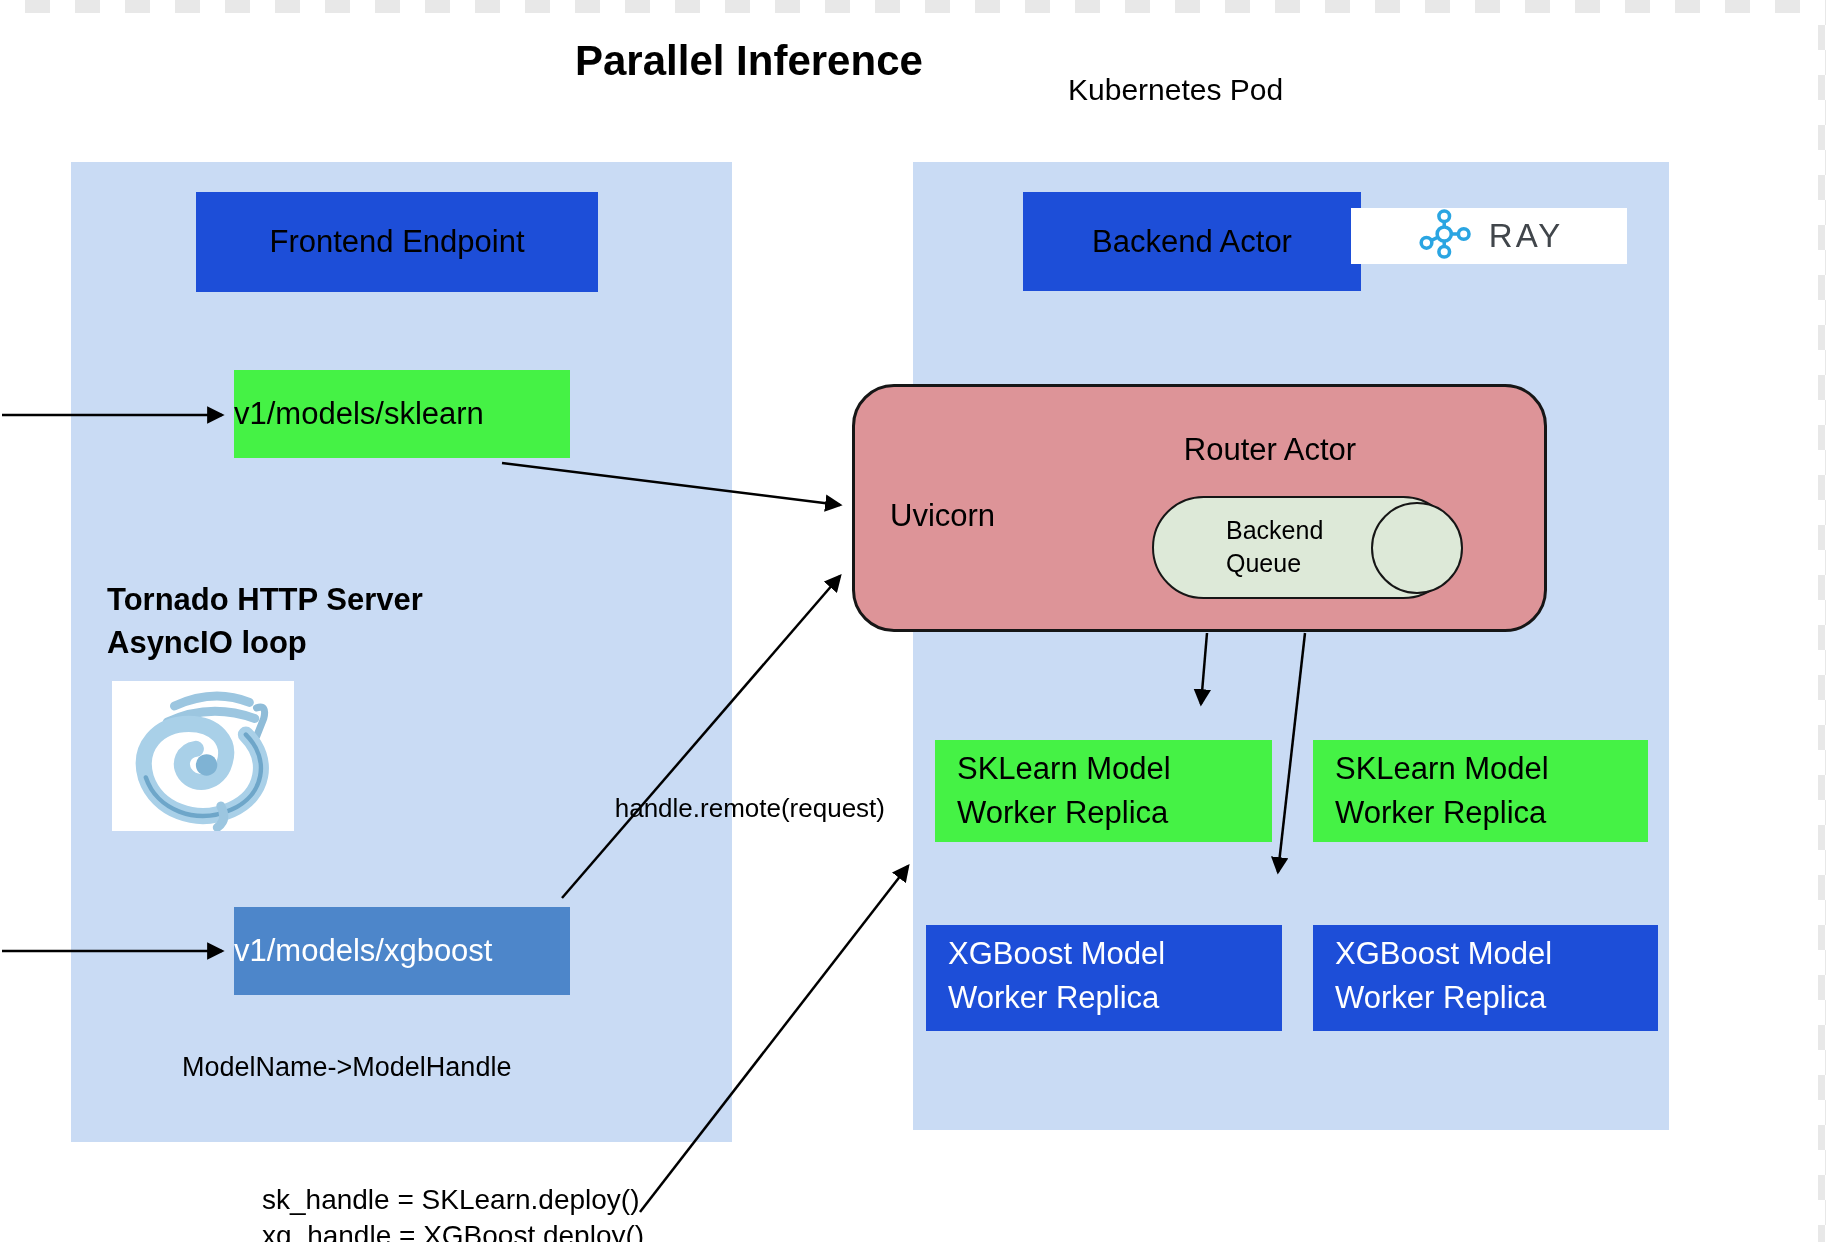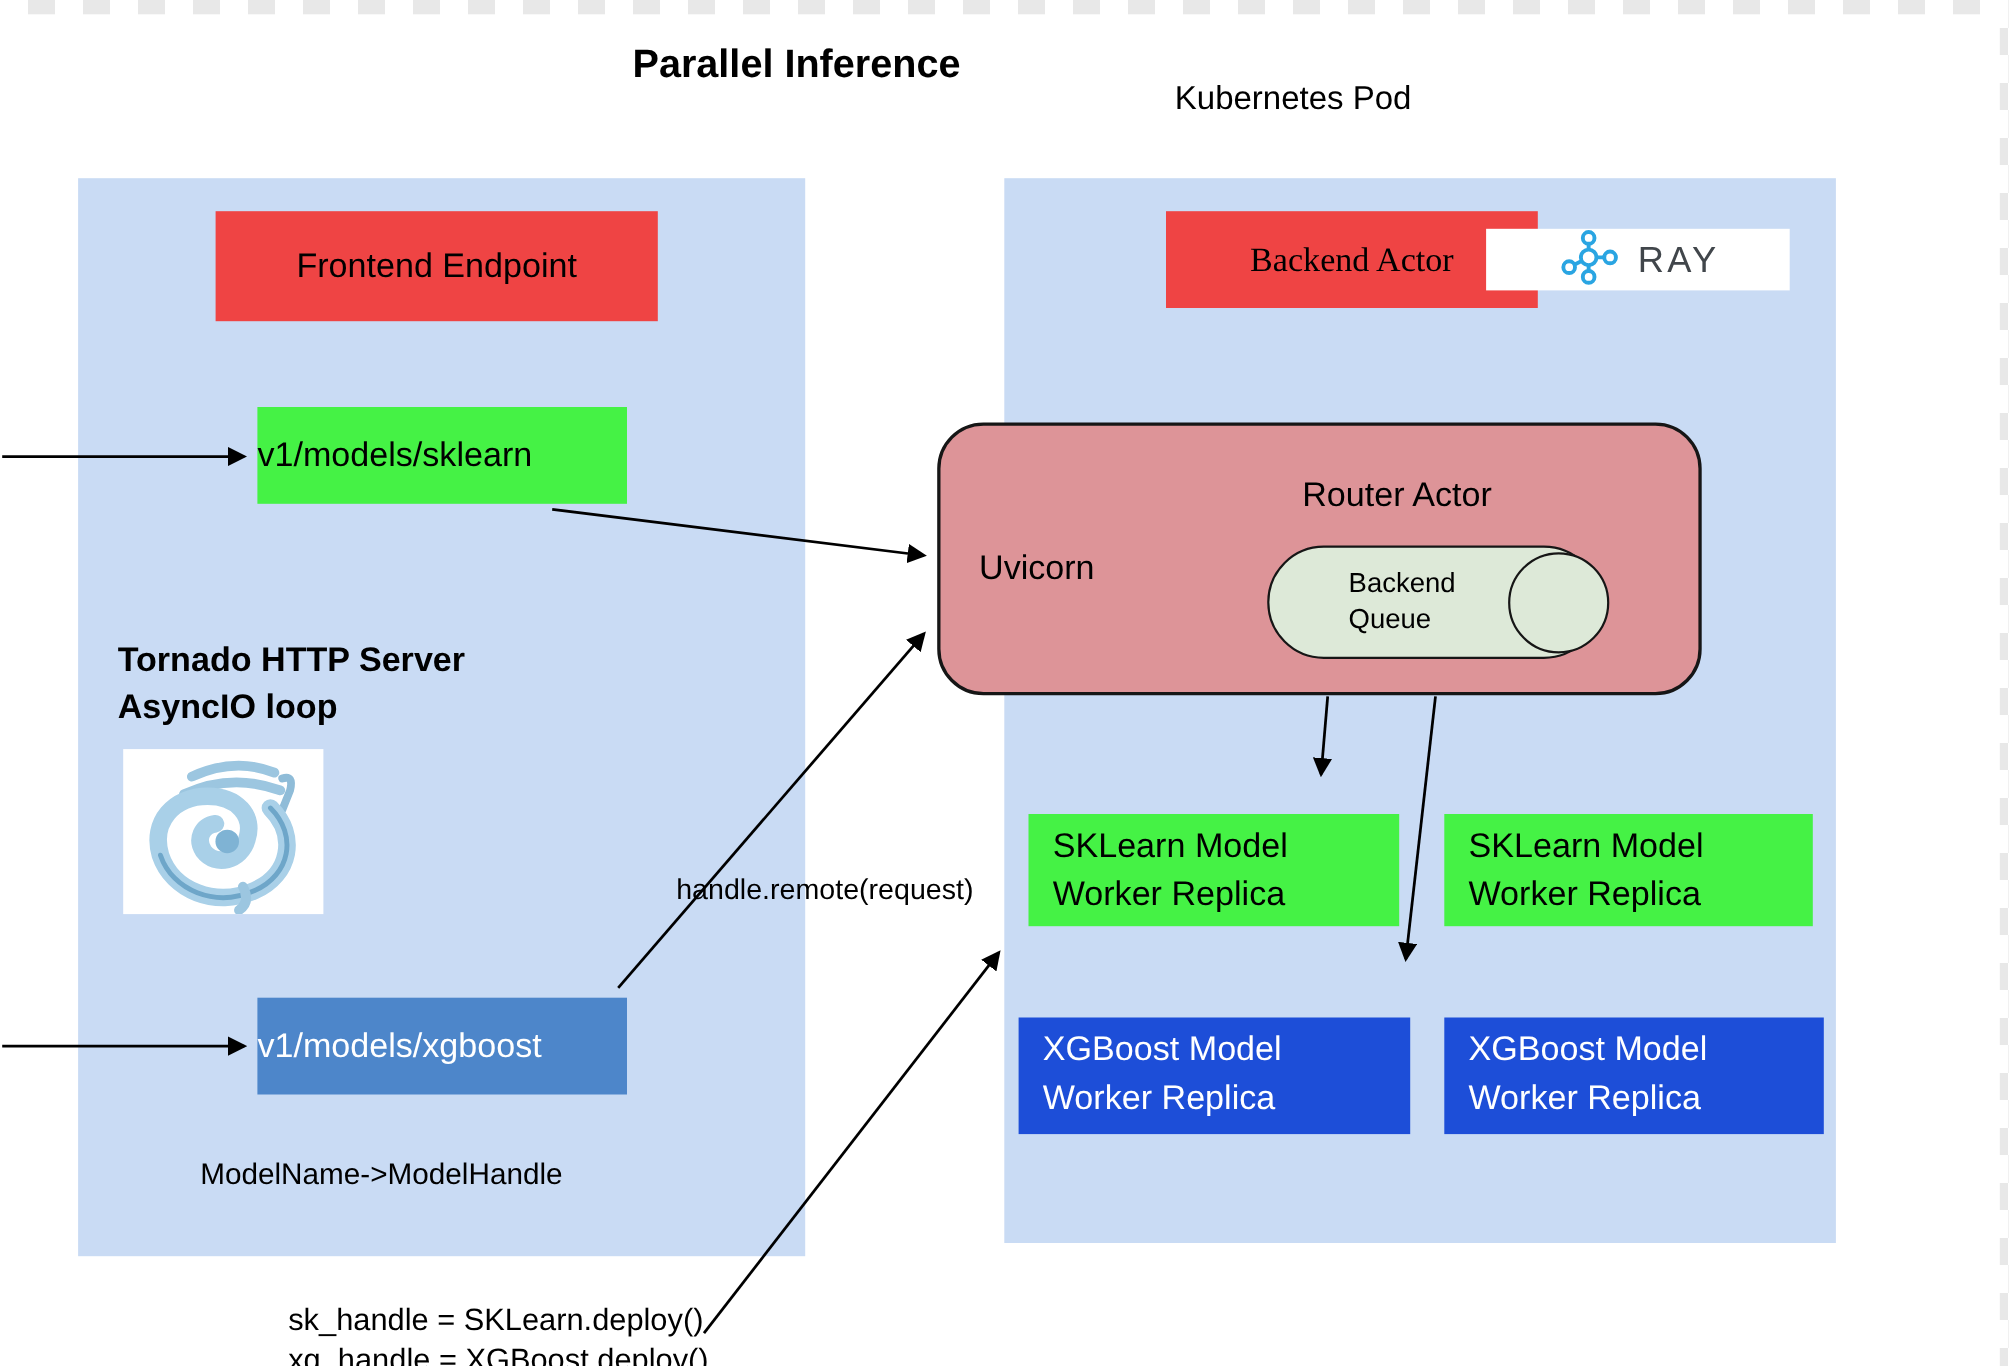--- a/index.html
+++ b/index.html
@@ -7,23 +7,23 @@
     width:1826px;height:1242px;position:relative;overflow:hidden;
     font-family:"Liberation Sans", sans-serif;color:#000;
     background-color:#fff;
     background-image:conic-gradient(#e8e8e8 90deg,#ffffff 90deg 180deg,#e8e8e8 180deg 270deg,#ffffff 270deg);
     background-size:50px 50px;
   }
   .canvas{position:absolute;left:0;top:13px;right:8px;bottom:0;background:#fff;z-index:0;}
   .abs{position:absolute;}
   .panel{background:#c9dbf4;z-index:1;}
   .label{z-index:4;white-space:nowrap;}
-  .title{font-weight:bold;font-size:36px;}
+  .title{font-weight:bold;font-size:42px;}
   .h1{font-size:30px;}
-  .cream-box{background:#ef4444;z-index:3;display:flex;align-items:center;justify-content:center;font-size:31px;}
+  .cream-box{background:#1d4ed8;z-index:3;display:flex;align-items:center;justify-content:center;font-size:31px;}
   .green-box{background:#45f245;z-index:3;}
   .blue-box{background:#4d86ca;color:#fff;z-index:3;}
   .blue-box.dark{background:#1d4ed8;}
   .route{display:flex;align-items:center;font-size:31px;box-sizing:border-box;}
   .worker{font-size:31px;line-height:44px;padding:7px 17px 0 22px;box-sizing:border-box;margin-top:23px;}
   .router{background:#dd9498;border:3px solid #161616;border-radius:42px;z-index:2;box-sizing:border-box;}
   .pill{background:#dde9d8;border:2.5px solid #161616;border-radius:54px;z-index:3;box-sizing:border-box;}
   .pill-circle{background:#dde9d8;border:2.5px solid #161616;border-radius:50%;z-index:3;box-sizing:border-box;}
   .queue-text{font-size:25px;line-height:33px;z-index:4;}
   .white-box{background:#fff;z-index:3;}
@@ -64,21 +64,21 @@
       <circle cx="52" cy="47" r="6" fill="#7fb3d4" stroke="none"></circle>
       <path d="M60,70 q4,8 -2,12" stroke="#9cc6e0" stroke-width="5"></path>
     </g>
   </svg>
 </div>
 
 <div class="abs blue-box route" style="left:234px;top:907px;width:336px;height:88px;">v1/models/xgboost</div>
 
 <div class="abs label" style="left:182px;top:1052px;font-size:27px;">ModelName-&gt;ModelHandle</div>
 
-<div class="abs cream-box" style="left:1060px;top:192px;width:338px;height:88px;font-family:Liberation Serif, serif;">Backend Actor</div>
+<div class="abs cream-box" style="left:1023px;top:192px;width:338px;height:99px;">Backend Actor</div>
 
 <div class="abs white-box ray-box" style="left:1351px;top:208px;width:276px;height:56px;">
   <span>
     <svg width="62" height="54" viewBox="0 0 70 60">
       <g stroke="#2aa5e2" stroke-width="4" fill="#ffffff">
         <line x1="33" y1="30" x2="33" y2="10"></line>
         <line x1="33" y1="30" x2="33" y2="50"></line>
         <line x1="33" y1="30" x2="13" y2="40"></line>
         <line x1="33" y1="30" x2="55" y2="30"></line>
         <circle cx="33" cy="10" r="6"></circle>

